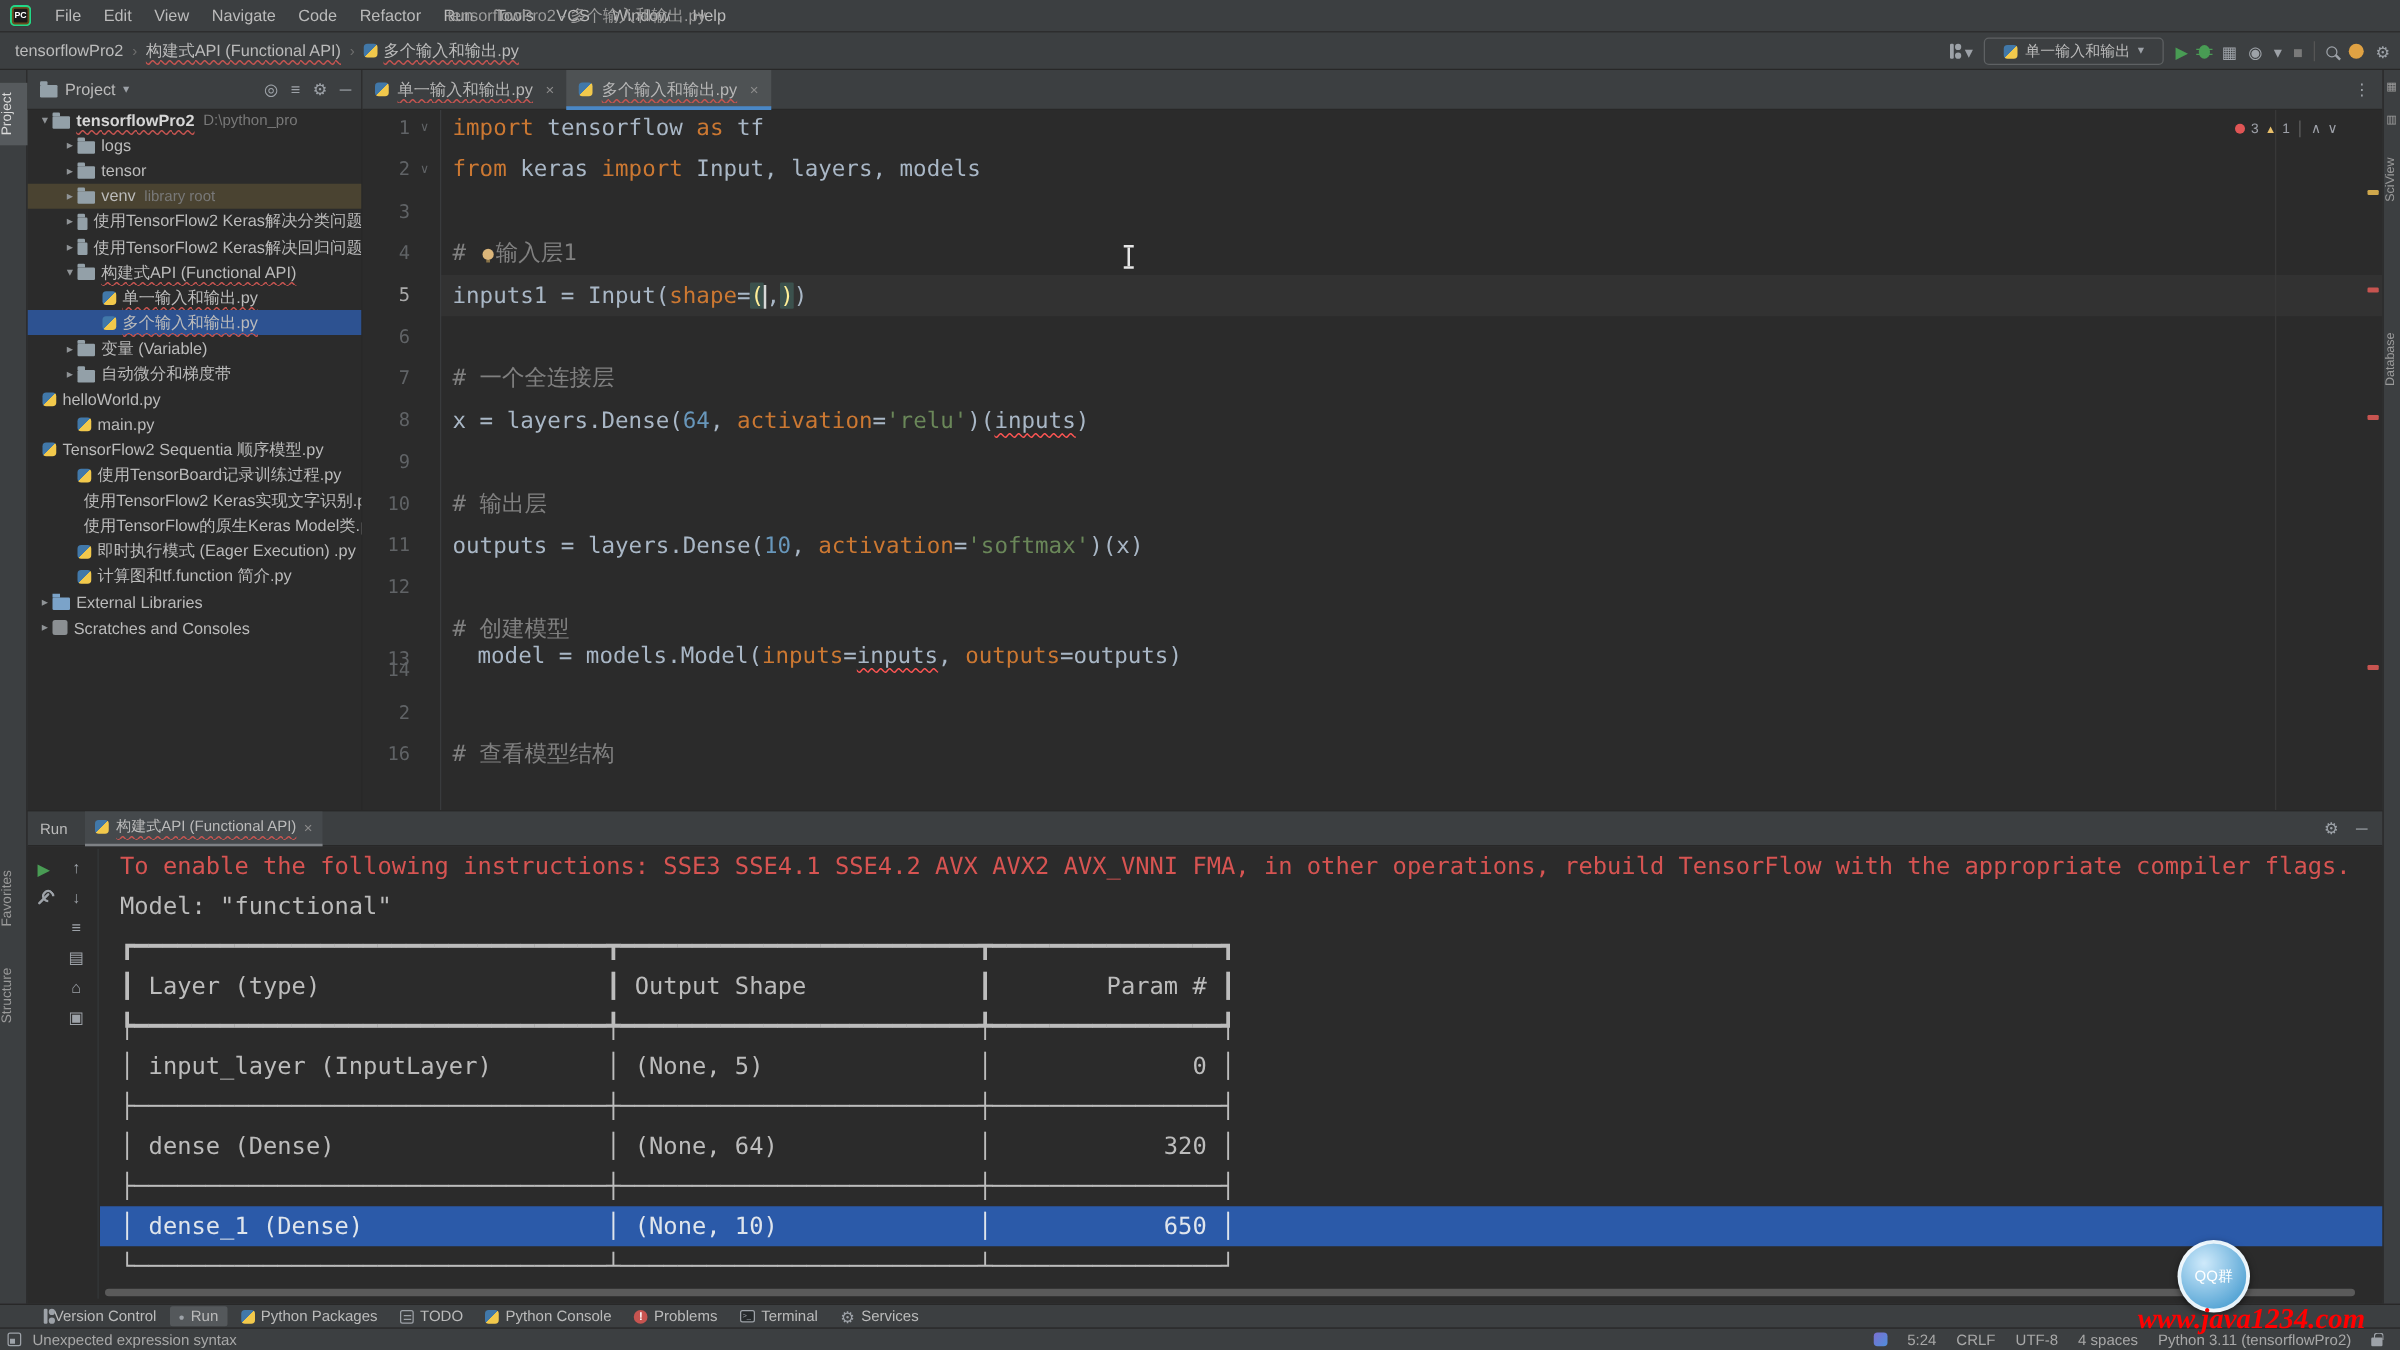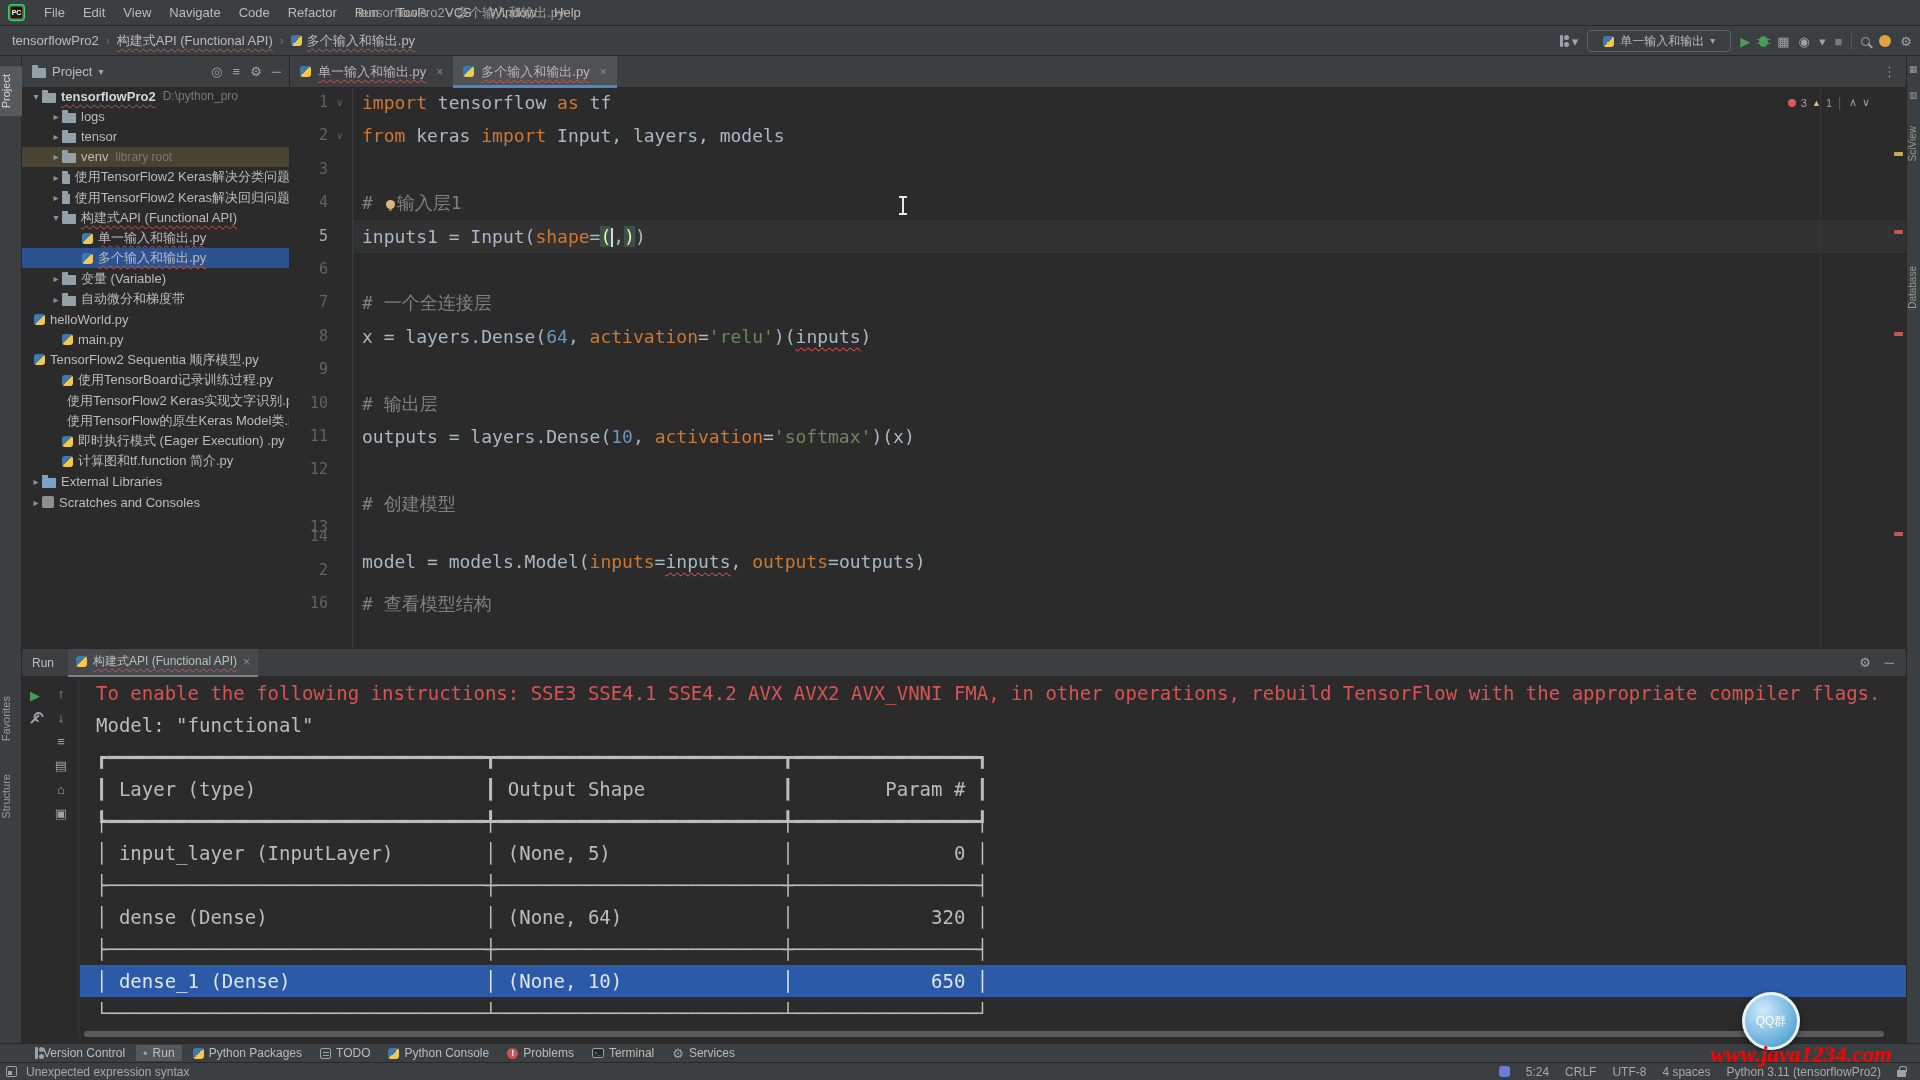--- a/index.html
+++ b/index.html
@@ -398,21 +398,21 @@
       <div class="cl" style="top: 265.2px;"></div>
       <span class="ln" style="top: 298.6px;">10</span>
       <div class="cl" style="top: 298.6px;"><span class="c"># 输出层</span></div>
       <span class="ln" style="top: 332px;">11</span>
       <div class="cl" style="top: 332px;"><span class="t">outputs = layers.Dense(</span><span class="n">10</span><span class="t">, </span><span class="a">activation</span><span class="t">=</span><span class="s">'softmax'</span><span class="t">)(x)</span></div>
       <span class="ln" style="top: 365.4px;">12</span>
       <div class="cl" style="top: 365.4px;"></div>
       <span class="ln" style="top: 423px;">13</span>
       <div class="cl" style="top: 398.8px;"><span class="c"># 创建模型</span></div>
       <span class="ln" style="top: 432.2px;">14</span>
-      <div class="cl" style="top: 457px;"><span class="t">model = models.Model(</span><span class="a">inputs</span><span class="t">=</span><span class="e">inputs</span><span class="t">, </span><span class="a">outputs</span><span class="t">=</span><span class="t">outputs</span><span class="t">)</span></div>
+      <div class="cl" style="top: 420px; margin-left: 20px;"><span class="t">model = models.Model(</span><span class="a">inputs</span><span class="t">=</span><span class="e">inputs</span><span class="t">, </span><span class="a">outputs</span><span class="t">=</span><span class="t">outputs</span><span class="t">)</span></div>
       <span class="ln" style="top: 465.6px;">2</span>
       <div class="cl" style="top: 465.6px;"></div>
       <span class="ln" style="top: 499px;">16</span>
       <div class="cl" style="top: 499px;"><span class="c"># 查看模型结构</span></div>
     </div>
   <div id="inspections">
     <span class="insp-err"></span>
     <span>3</span>
     <span class="insp-warn">▲</span>
     <span>1</span>

